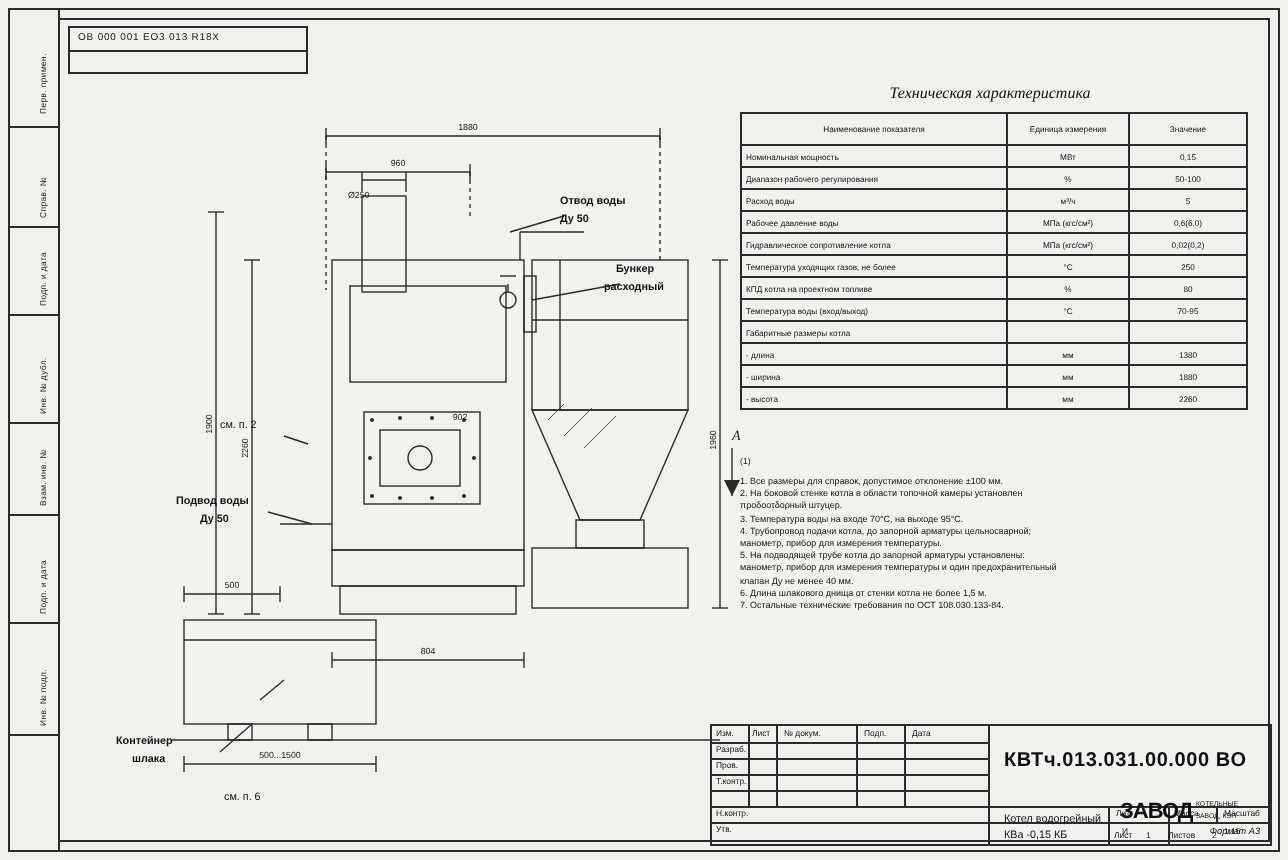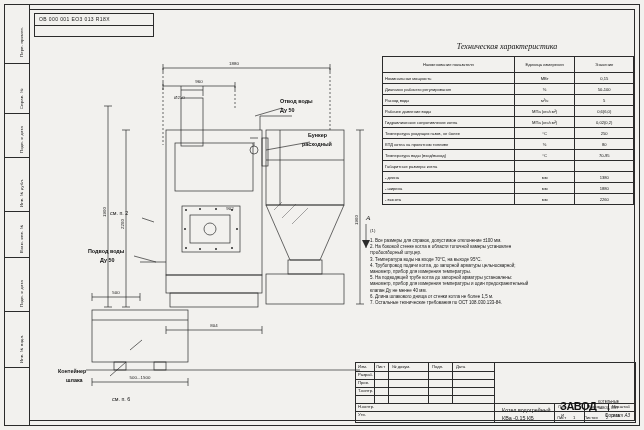--- a/index.html
+++ b/index.html
@@ -198,21 +198,21 @@
     <span class="callout b" style="left:250px;top:97px">Ду 50</span>
     <span class="callout b" style="left:278px;top:122px">Бункер</span>
     <span class="callout b" style="left:272px;top:131px">расходный</span>
     <span class="callout b" style="left:58px;top:238px">Подвод воды</span>
     <span class="callout b" style="left:70px;top:247px">Ду 50</span>
     <span class="callout b" style="left:28px;top:358px">Контейнер</span>
     <span class="callout b" style="left:36px;top:367px">шлака</span>
     <span class="callout" style="left:80px;top:200px">см. п. 2</span>
     <span class="callout" style="left:82px;top:386px">см. п. 6</span>
 
-    <div class="spec" style="left:352px;top:32px;">
+    <div class="spec" style="left:340px;top:32px;">
       <div style="font-size:8px;font-style:italic;font-family:'Liberation Serif',serif;color:#111;text-align:center;width:250px;margin-bottom:5px;">Техническая характеристика</div>
       <table>
         <tbody>
             <tr>
           <td class="hd" style="width:128px">Наименование показателя</td>
           <td class="hd" style="width:56px">Единица измерения</td>
           <td class="hd" style="width:54px">Значение</td>
         </tr>
         <tr>
               <td class="l">Номинальная мощность</td>
@@ -318,20 +318,21 @@
     <span class="tbtxt" style="left:36px;top:1px">№ докум.</span>
     <span class="tbtxt" style="left:76px;top:1px">Подп.</span>
     <span class="tbtxt" style="left:100px;top:1px">Дата</span>
 
     <span class="tbtxt" style="left:2px;top:9px">Разраб.</span>
     <span class="tbtxt" style="left:2px;top:17px">Пров.</span>
     <span class="tbtxt" style="left:2px;top:25px">Т.контр.</span>
     <span class="tbtxt" style="left:2px;top:41px">Н.контр.</span>
     <span class="tbtxt" style="left:2px;top:49px">Утв.</span>
 
+    <span class="bignum" style="left:146px;top:12px">КВТч.013.031.00.000  ВО</span>
 
     <span class="tbtxt" style="left:146px;top:44px;font-size:5.4px">Котел водогрейный</span>
     <span class="tbtxt" style="left:146px;top:52px;font-size:5.4px">КВа -0,15 КБ</span>
 
     <span class="tbtxt" style="left:202px;top:41px">Лит.</span>
     <span class="tbtxt" style="left:231px;top:41px">Масса</span>
     <span class="tbtxt" style="left:256px;top:41px">Масштаб</span>
     <span class="tbtxt" style="left:205px;top:50px">И</span>
     <span class="tbtxt" style="left:256px;top:50px">1:15</span>
 

